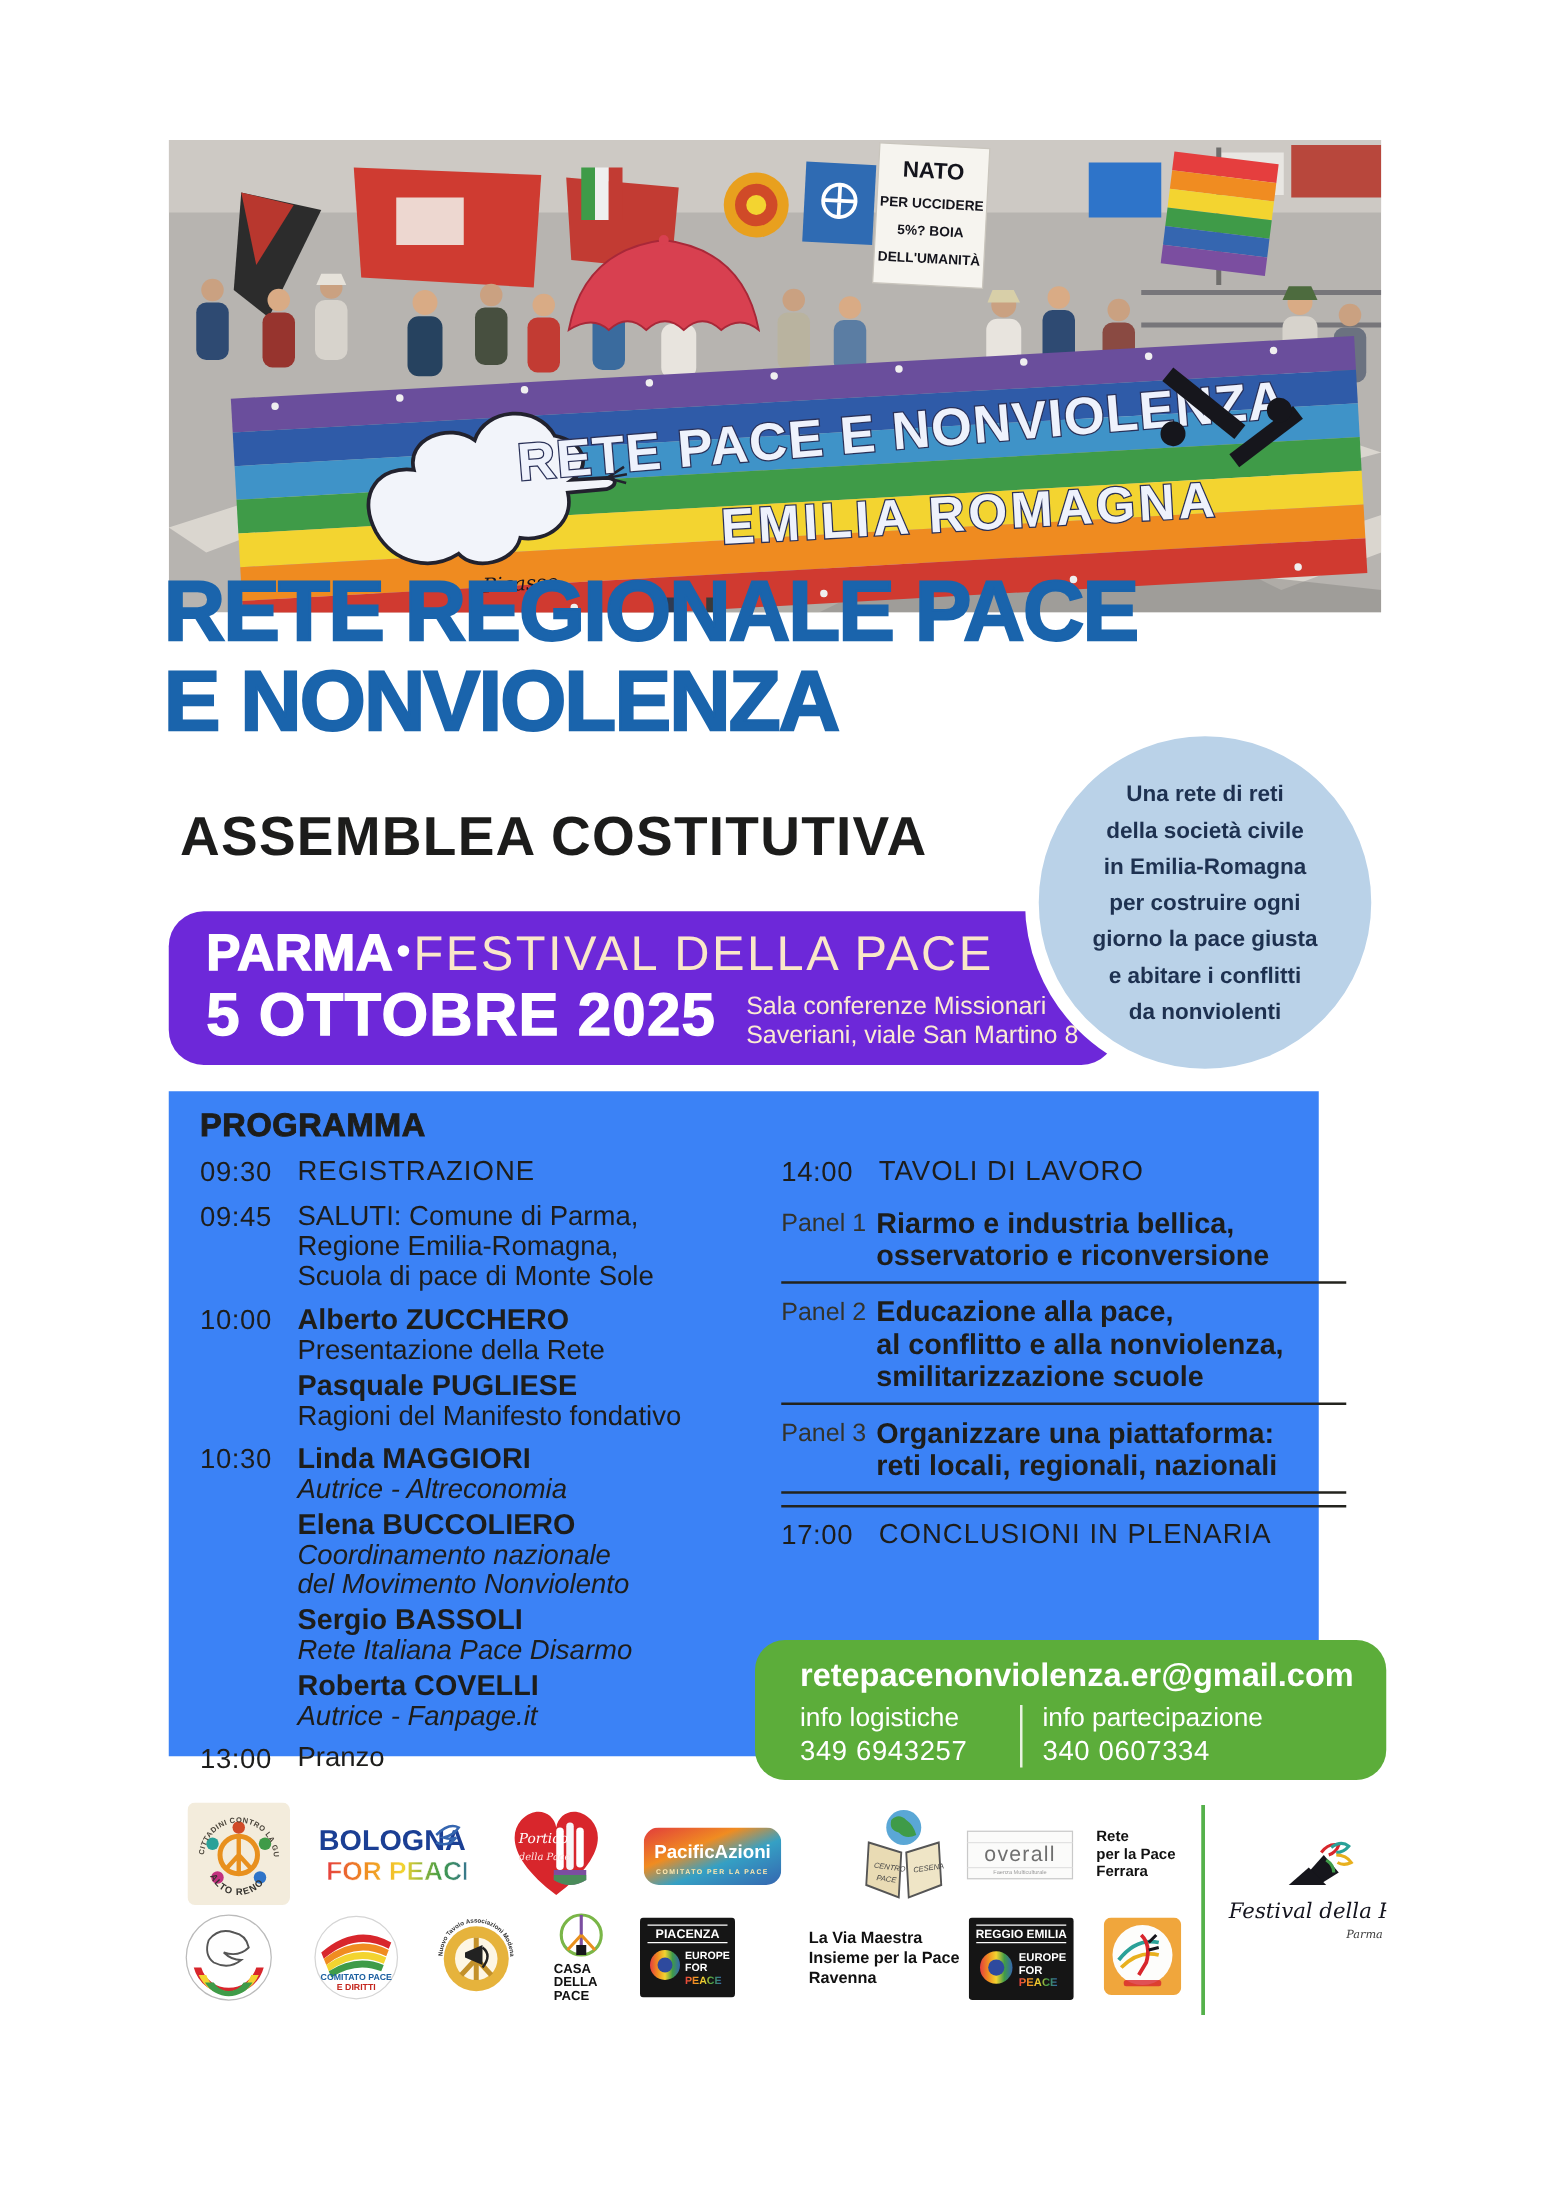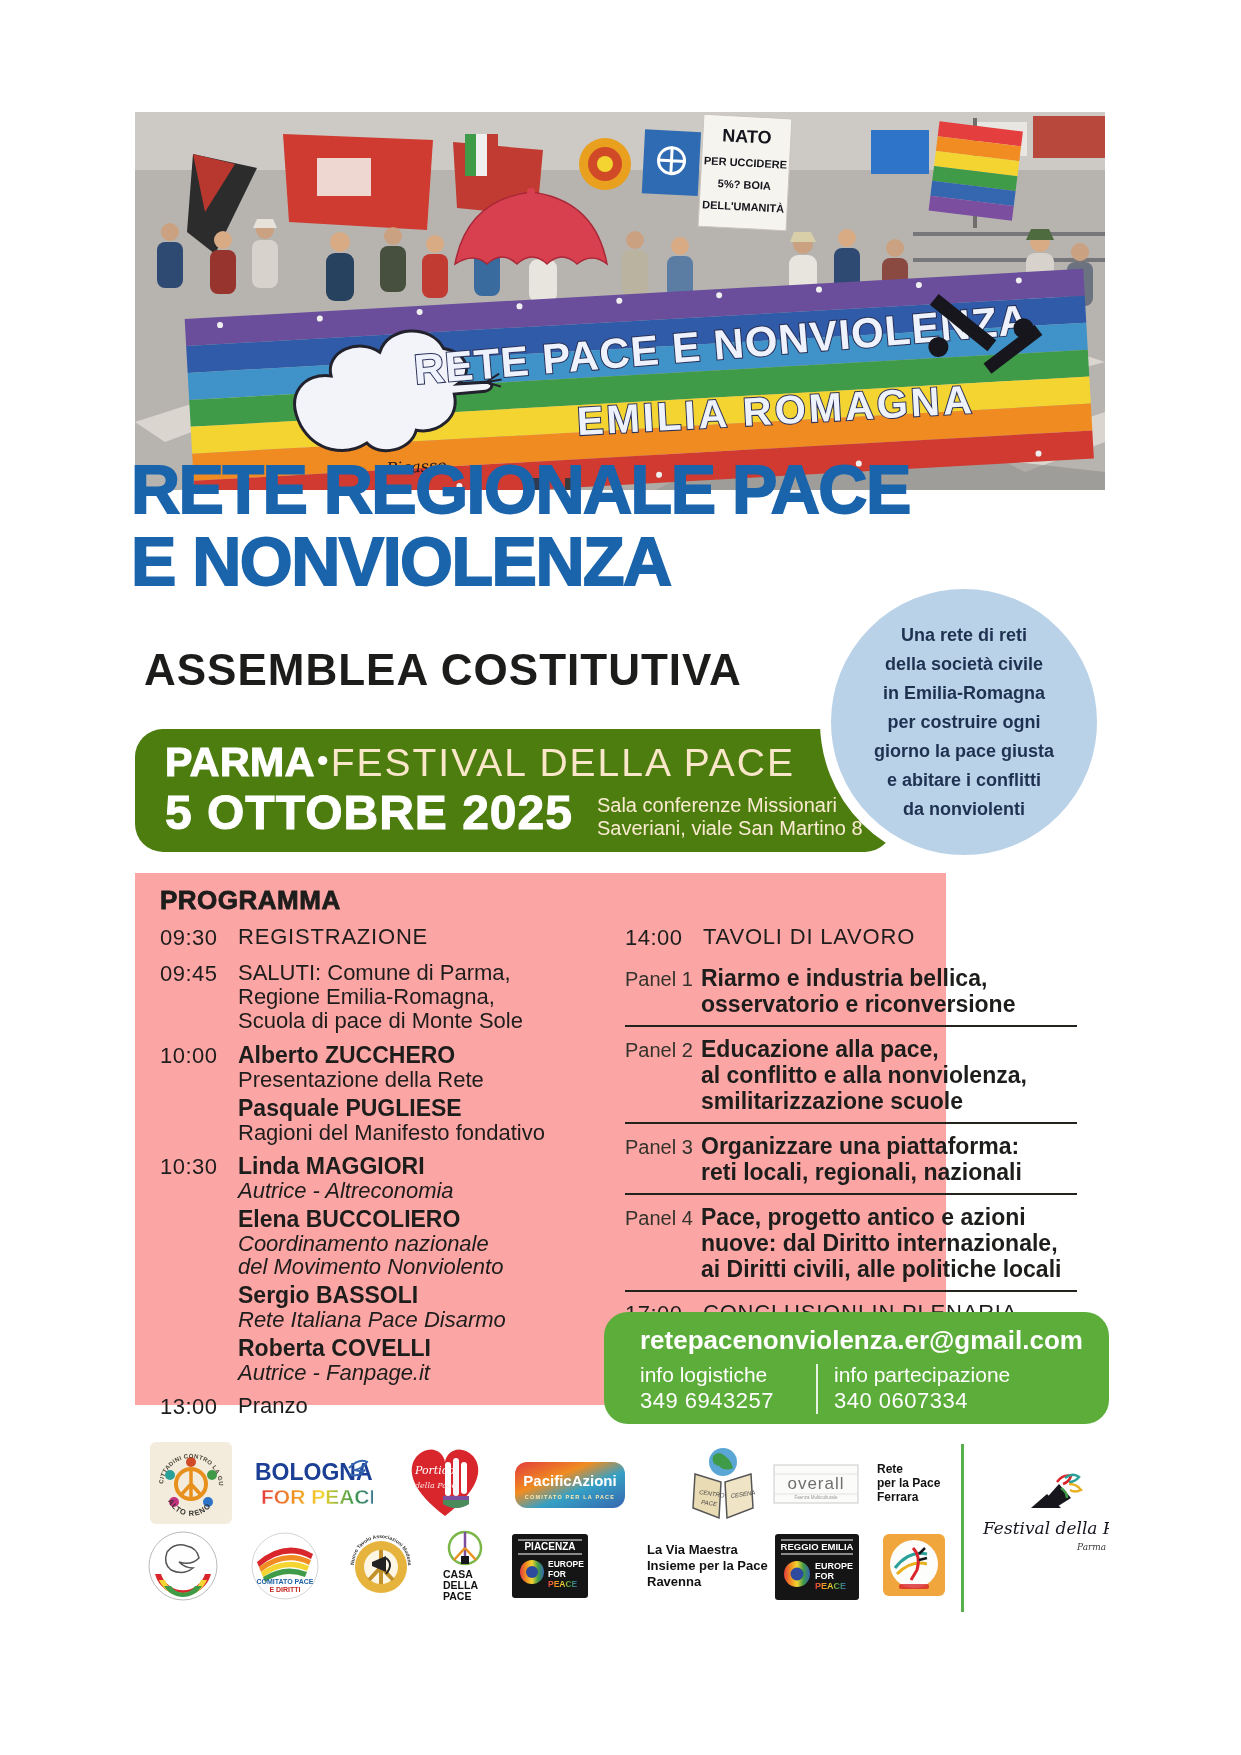--- a/index.html
+++ b/index.html
@@ -7,37 +7,37 @@
 
   
   .photo{position:absolute;left:135px;top:112px;width:970px;height:378px;display:block;}
 
   
   .headline{position:absolute;left:131px;top:453px;color:#1A64AC;font-weight:700;
             font-size:68px;line-height:72px;letter-spacing:-1.5px;-webkit-text-stroke:1.8px #1A64AC;}
   .subtitle{position:absolute;left:144px;top:645px;color:#1c1c1b;font-size:44px;font-weight:700;letter-spacing:1px;}
 
   
-  .orange-box{position:absolute;left:135px;top:729px;width:758px;height:123px;background:#4d7c0f;border-radius:28px;z-index:1;}
+  .orange-box{position:absolute;left:135px;top:729px;width:758px;height:123px;background:#6d28d9;border-radius:28px;z-index:1;}
   .orange-line1{position:absolute;left:30px;top:10px;white-space:nowrap;}
   .city{font-size:41px;font-weight:700;color:#fff;-webkit-text-stroke:1.2px #fff;letter-spacing:0.5px;}
   .sep{font-size:34px;color:#fff;vertical-align:4px;padding:0 2px;}
   .festival{font-size:39px;color:#FAE7C9;font-weight:400;letter-spacing:2px;}
   .orange-line2{position:absolute;left:30px;top:56px;display:flex;gap:24px;align-items:flex-start;}
   .date{font-size:48px;font-weight:700;color:#fff;-webkit-text-stroke:1px #fff;letter-spacing:1px;white-space:nowrap;}
   .venue{font-size:20px;line-height:23px;color:#FBEBD2;padding-top:9px;}
 
   
   .blue-circle{position:absolute;left:820px;top:578px;width:288px;height:288px;border-radius:50%;
                background:#BAD2E8;border:11px solid #fff;box-sizing:border-box;z-index:2;
                display:flex;align-items:center;justify-content:center;text-align:center;}
   .blurb{font-size:18px;line-height:29px;font-weight:700;color:#1E3150;}
 
   
-  .yellow-box{position:absolute;left:135px;top:873px;width:811px;height:532px;background:#fca5a5;}
+  .yellow-box{position:absolute;left:135px;top:873px;width:920px;height:532px;background:#3b82f6;}
   .prog-heading{position:absolute;left:25px;top:12px;font-size:26px;font-weight:700;color:#1d1d1b;
                 -webkit-text-stroke:0.8px #1d1d1b;letter-spacing:0.5px;}
   .prog-left{position:absolute;left:25px;top:52px;width:450px;}
   .prog-right{position:absolute;left:490px;top:52px;width:452px;}
   .prog-row{display:flex;margin-bottom:10px;color:#1d1d1b;}
   .prog-time{width:78px;flex-shrink:0;font-size:22px;letter-spacing:0.5px;}
   .prog-content{font-size:22px;line-height:24px;}
   .caps{letter-spacing:0.8px;}
   .speaker{margin-top:5px;}
   .speaker:first-child{margin-top:0;}
@@ -358,28 +358,20 @@
 
       <div class="panel-row">
         <div class="panel-label">Panel 3</div>
         <div class="panel-lines">
           <div>Organizzare una piattaforma:</div>
           <div>reti locali, regionali, nazionali</div>
         </div>
       </div>
       <div class="panel-divider"></div>
 
-      <div class="panel-row">
-        <div class="panel-label">Panel 4</div>
-        <div class="panel-lines">
-          <div>Pace, progetto antico e azioni</div>
-          <div>nuove: dal Diritto internazionale,</div>
-          <div>ai Diritti civili, alle politiche locali</div>
-        </div>
-      </div>
       <div class="panel-divider"></div>
 
       <div class="prog-row">
         <div class="prog-time">17:00</div>
         <div class="prog-content caps">CONCLUSIONI IN PLENARIA</div>
       </div>
     </div>
   </div>
 
   <div class="green-box">

